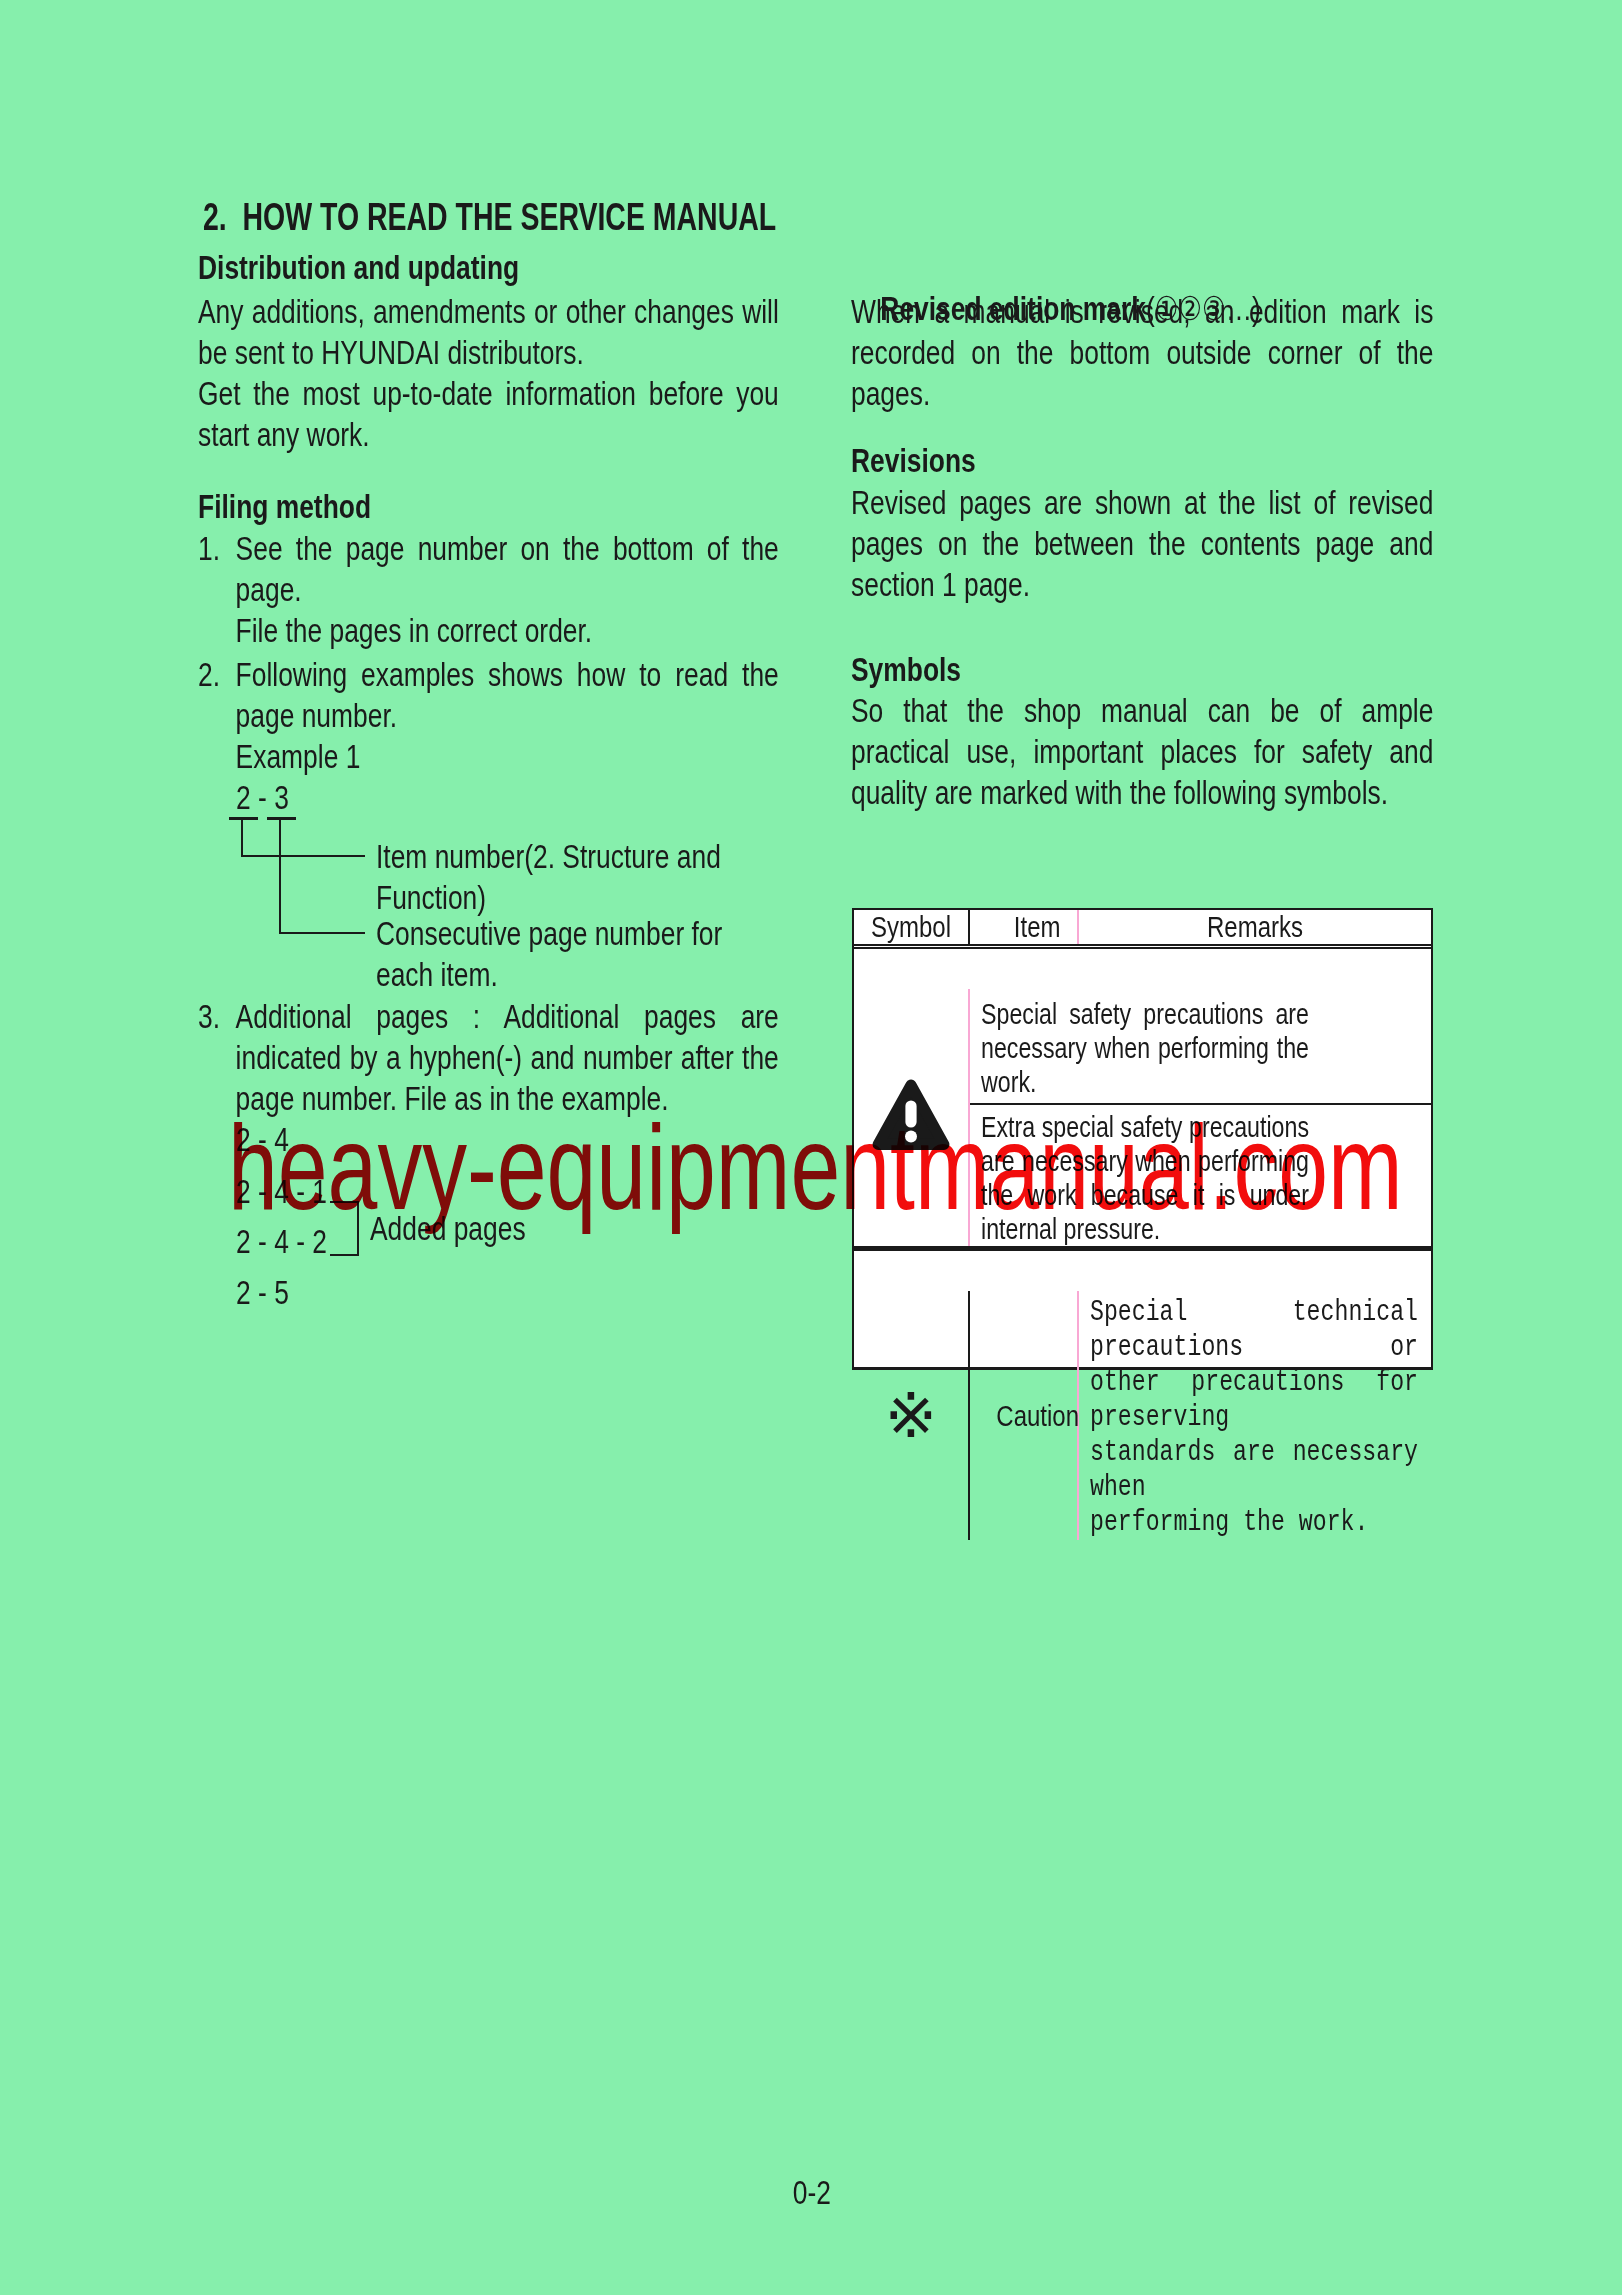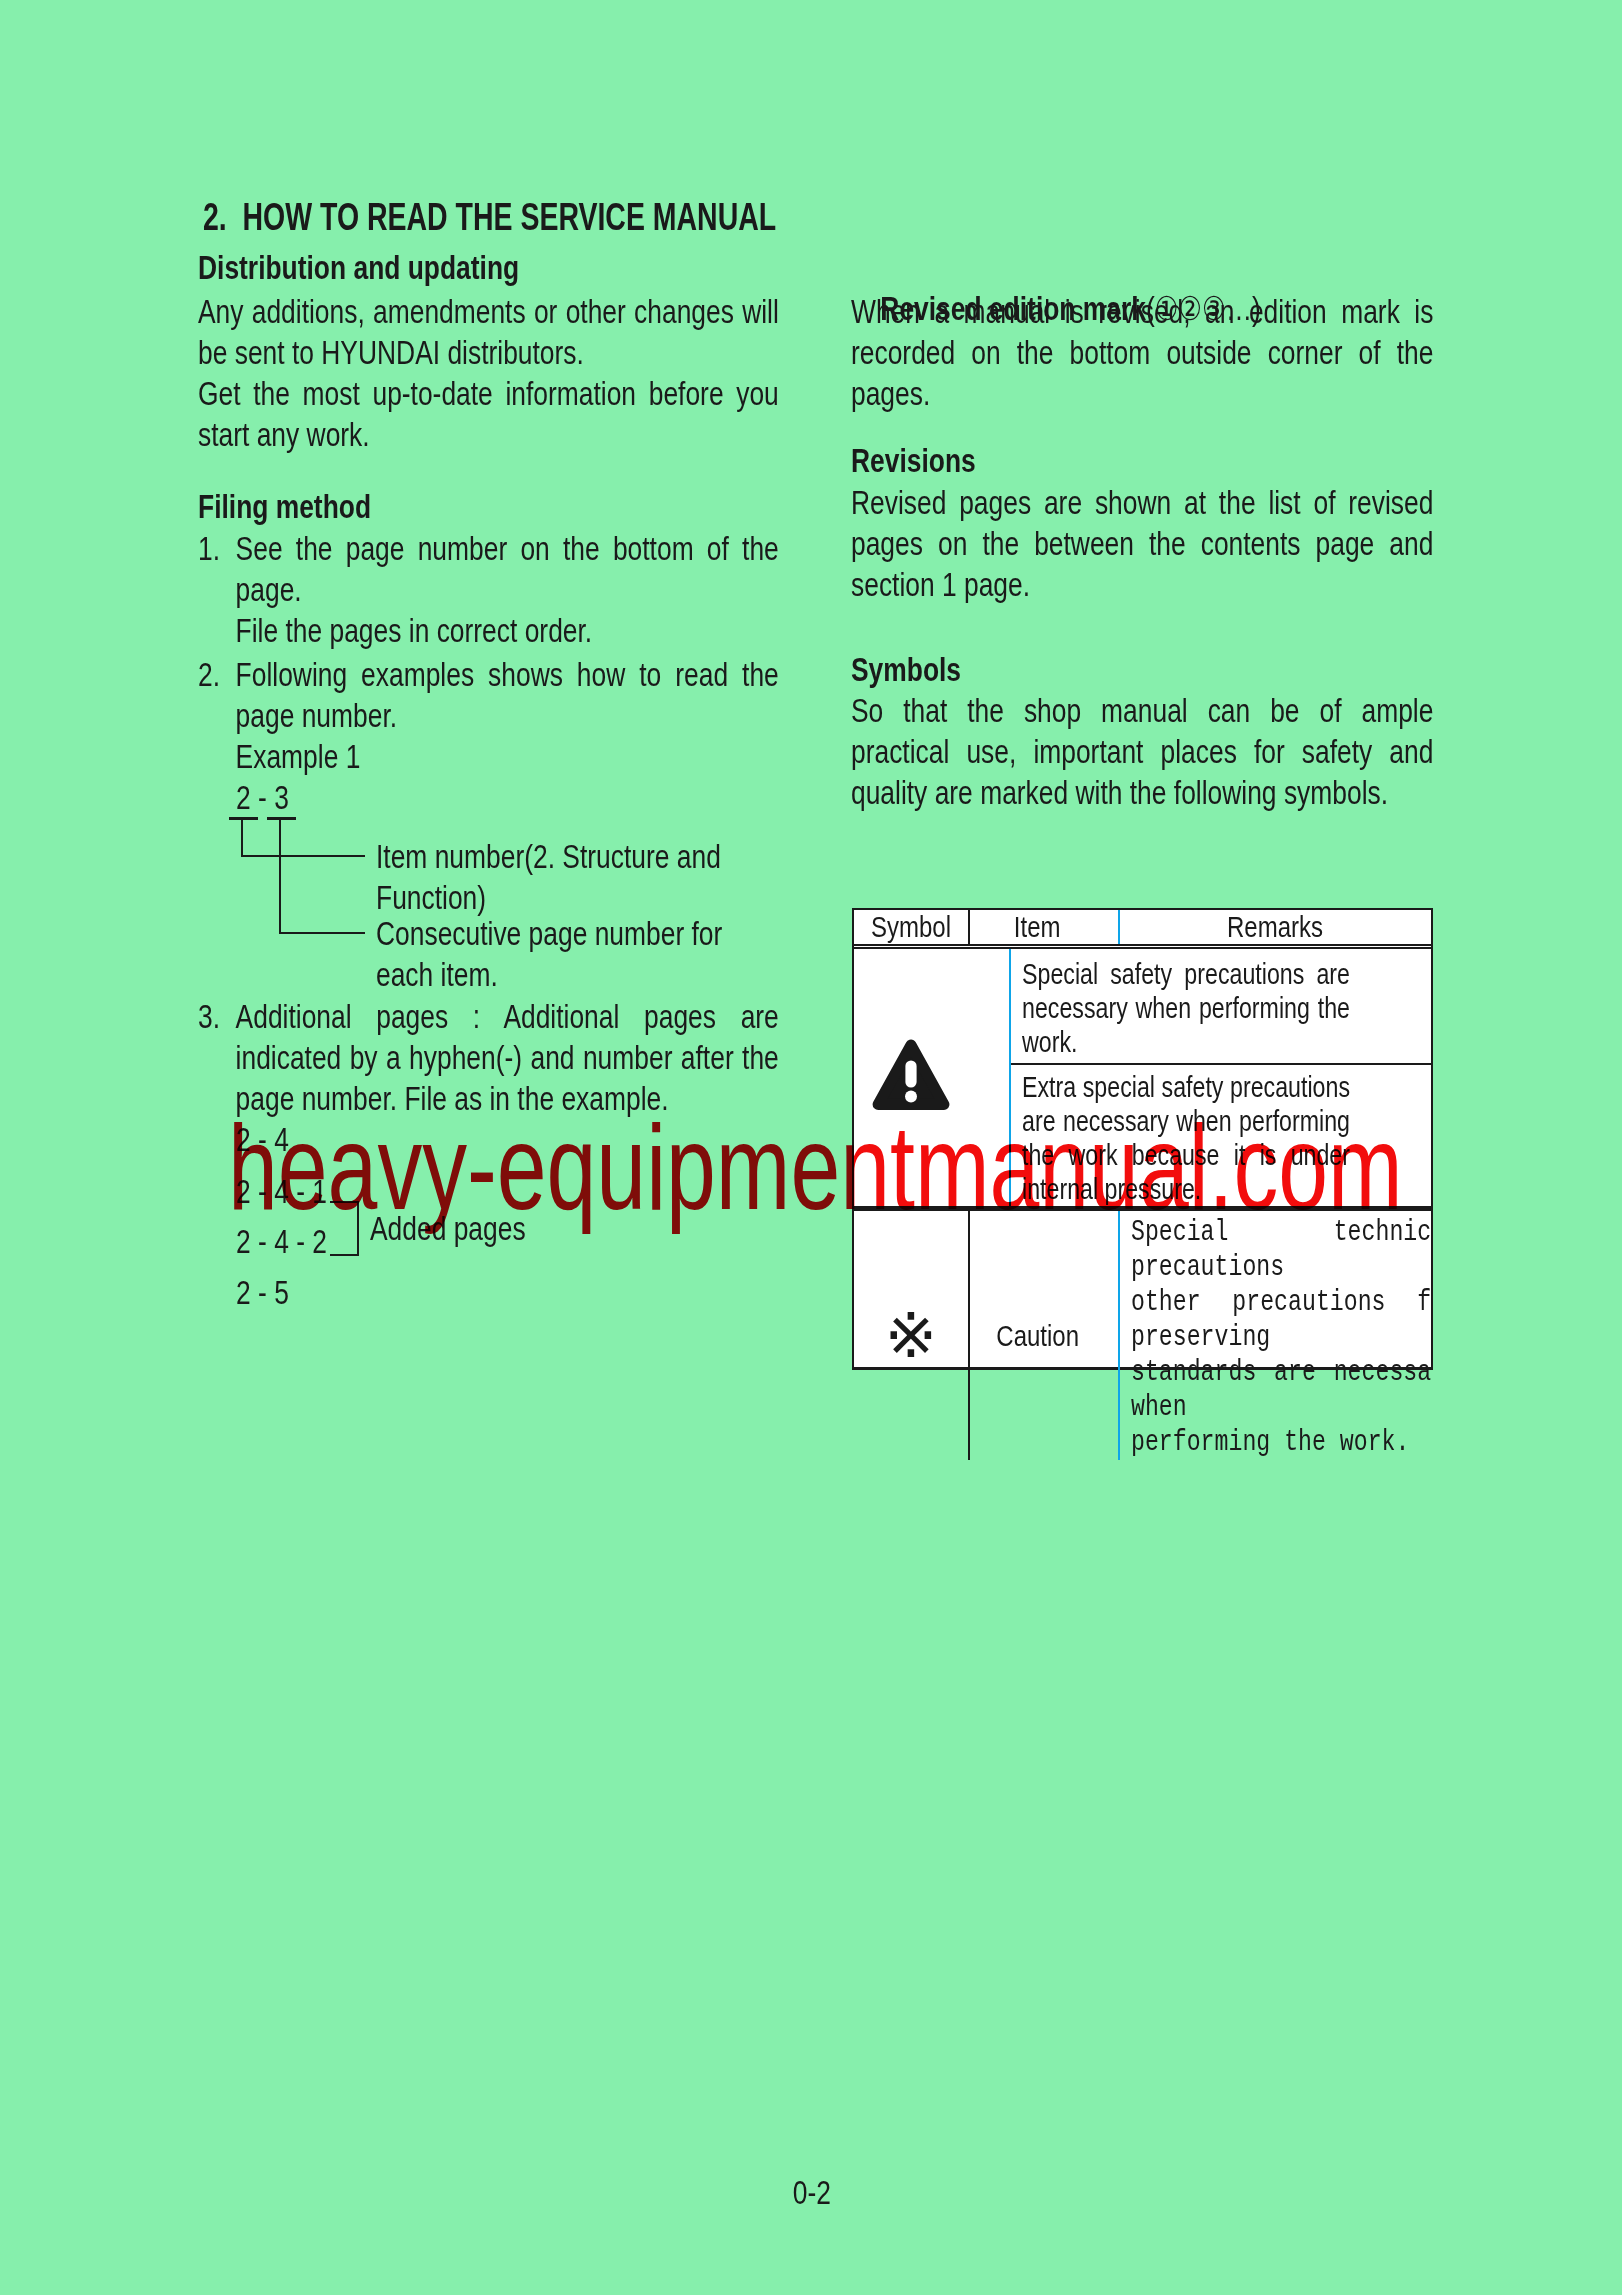--- a/index.html
+++ b/index.html
@@ -17,29 +17,29 @@
   .j{text-align:justify;text-align-last:justify;}
   .pre{white-space:pre;}
   .ln{white-space:normal;}
   .rule{position:absolute;background:#1a1a1a;}
   .num{position:absolute;left:0;top:0;}
   .itemtxt{margin-left:47px;}
   
   #symtable{
     position:absolute;left:852px;top:908px;width:581px;height:462px;
     border:2px solid #1a1a1a;border-bottom-width:3.9px;box-sizing:border-box;
-    display:flex;flex-direction:column;background:#fff;
+    display:flex;flex-direction:column;background:#fff;gap:40px;
   }
   .trow{display:flex;box-sizing:border-box;}
   .thead{height:47px;border-bottom:5.2px double #1a1a1a;}
   .tsafety{height:264px;border-bottom:5.2px solid #1a1a1a;}
   .tcaution{flex:1;}
   .c1{width:114px;box-sizing:border-box;display:flex;align-items:center;justify-content:center;}
   .c2{width:109px;box-sizing:border-box;border-left:2px solid #1a1a1a;display:flex;align-items:center;justify-content:center;padding-left:28px;}
-  .c3{flex:1;box-sizing:border-box;border-left:2px solid #0ea5e9;display:flex;flex-direction:column;overflow:hidden;margin-left:41px;}
+  .c3{flex:1;box-sizing:border-box;border-left:2px solid #f9a8d4;display:flex;flex-direction:column;overflow:hidden;}
   .ccell{display:inline-block;transform:scaleX(0.8);white-space:pre;font-size:30px;}
   .sub1{height:116px;border-bottom:2px solid #1a1a1a;box-sizing:border-box;padding:7.9px 10.5px 0;overflow:hidden;}
   .sub2{flex:1;padding:5.2px 10.5px 0;overflow:hidden;}
   .subc{padding:3.9px 10.5px 0;overflow:hidden;font-family:Liberation Mono, monospace;}
   .rtext{width:410px;transform:scaleX(0.8);transform-origin:0 0;}
   .r52{font-size:29px;line-height:34px;}
   .r53{font-size:29px;line-height:35px;}
   .refmark{font-family:"DejaVu Sans",sans-serif;font-size:63px;color:#1a1a1a;}
   #watermark{
     position:absolute;left:228px;top:1107px;

